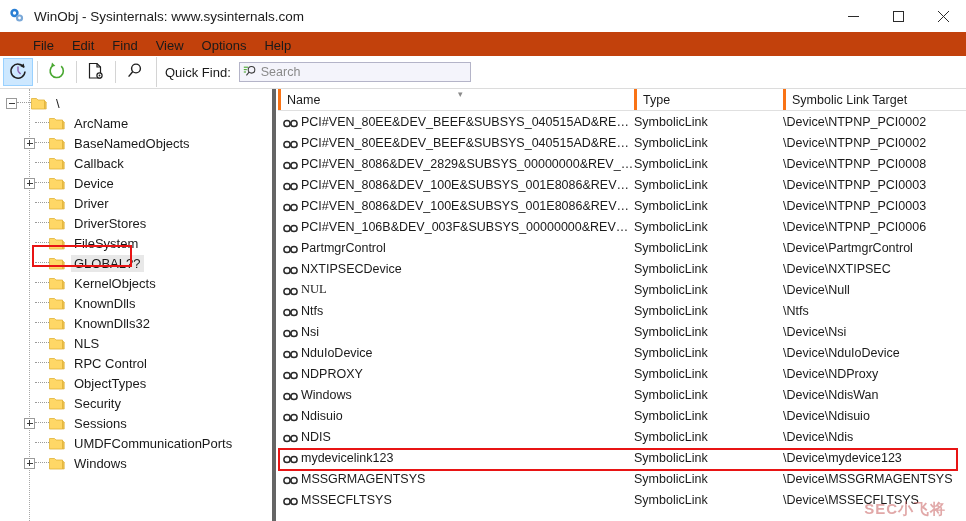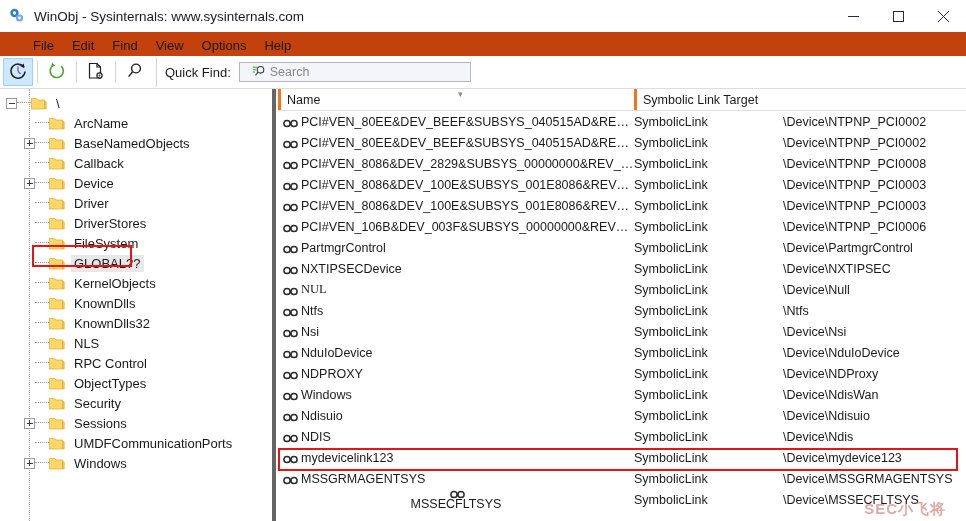--- a/index.html
+++ b/index.html
@@ -97,21 +97,21 @@
   }
   .qf-label {
     font-size: 13px; color: #1a1a1a;
     margin-right: 8px; white-space: nowrap;
   }
   .qf-box {
     width: 232px; height: 20px;
     border: 1px solid #b4b4c8;
     background: #f4f4fb;
     display: flex; align-items: center;
-    padding-left: 12px;
+    padding-left: 3px;
     box-sizing: border-box;
   }
   .qf-placeholder {
     font-size: 12.5px; color: #8a8a8a;
     margin-left: 4px;
   }
 
   
   .content {
     flex: 1; display: flex; min-height: 0;
@@ -552,20 +552,21 @@
           </div>
         </div>
       <div class="redbox" style="left:32px; top:156px; width:100px; height:22px;"></div>
     </div>
 
     <div class="splitter"></div>
 
     <div class="listpane">
       <div class="list-header">
         <div class="hcell" style="width:356px;">Name</div>
+        <div class="hcell" style="width:149px;">Type</div>
         <div class="hcell" style="width:183px;">Symbolic Link Target</div>
         <div class="sort-chevron" style="left:180px;">▾</div>
       </div>
       <div class="list-body">
         <div id="list-rows">
             <div class="lrow">
               <div class="lcell" style="width: 356px;">
                 <span class="link-icon"><svg width="15" height="9" viewBox="0 0 15 9">
                     <circle cx="4" cy="4.5" r="3.1" fill="#ffffff" stroke="#2b2b2b" stroke-width="1.5"></circle>
                     <circle cx="11" cy="4.5" r="3.1" fill="#ffffff" stroke="#2b2b2b" stroke-width="1.5"></circle>
@@ -774,21 +775,21 @@
                     <circle cx="4" cy="4.5" r="3.1" fill="#ffffff" stroke="#2b2b2b" stroke-width="1.5"></circle>
                     <circle cx="11" cy="4.5" r="3.1" fill="#ffffff" stroke="#2b2b2b" stroke-width="1.5"></circle>
                     <line x1="6.6" y1="4.5" x2="8.4" y2="4.5" stroke="#2b2b2b" stroke-width="1.5"></line>
                   </svg></span>
                 <span style="overflow: hidden; text-overflow: ellipsis; white-space: nowrap;">MSSGRMAGENTSYS</span>
               </div>
               <div class="lcell" style="width: 149px;">SymbolicLink</div>
               <div class="lcell" style="width: 183px;">\Device\MSSGRMAGENTSYS</div>
             </div>
             <div class="lrow">
-              <div class="lcell" style="width: 356px; flex-direction: column;">
+              <div class="lcell" style="width: 356px;">
                 <span class="link-icon"><svg width="15" height="9" viewBox="0 0 15 9">
                     <circle cx="4" cy="4.5" r="3.1" fill="#ffffff" stroke="#2b2b2b" stroke-width="1.5"></circle>
                     <circle cx="11" cy="4.5" r="3.1" fill="#ffffff" stroke="#2b2b2b" stroke-width="1.5"></circle>
                     <line x1="6.6" y1="4.5" x2="8.4" y2="4.5" stroke="#2b2b2b" stroke-width="1.5"></line>
                   </svg></span>
                 <span style="overflow: hidden; text-overflow: ellipsis; white-space: nowrap;">MSSECFLTSYS</span>
               </div>
               <div class="lcell" style="width: 149px;">SymbolicLink</div>
               <div class="lcell" style="width: 183px;">\Device\MSSECFLTSYS</div>
             </div>

